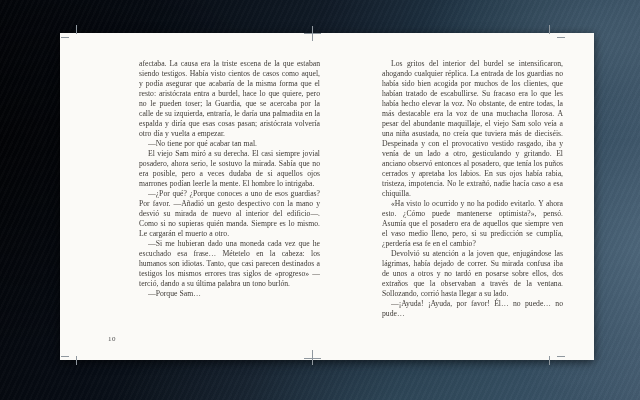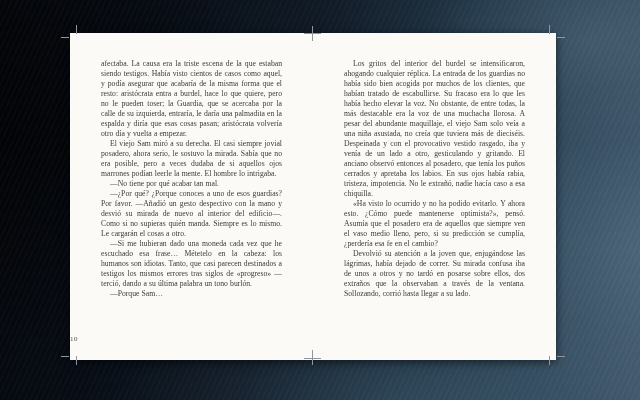--- a/index.html
+++ b/index.html
@@ -12,24 +12,25 @@
     background-color: #16202c;
     background-image:
       repeating-linear-gradient(115deg, rgba(255,255,255,0.018) 0 2px, rgba(0,0,0,0.02) 2px 5px),
       radial-gradient(ellipse 260px 160px at 92% 10%, rgba(160,185,200,0.16), transparent 65%),
       radial-gradient(ellipse 300px 230px at 102% 62%, rgba(120,150,170,0.28), transparent 70%),
       radial-gradient(ellipse 380px 150px at 62% 102%, rgba(95,130,150,0.20), transparent 75%),
       radial-gradient(ellipse 420px 300px at 0% 35%, rgba(0,0,0,0.55), transparent 70%),
       linear-gradient(102deg, #04060b 0%, #070c14 22%, #101a26 45%, #223748 66%, #30485b 83%, #41586c 100%);
   }
   .spread {
-    position: absolute; left: 70px; top: 33px; width: 486px; height: 327px;
+    position: absolute; left: 60px; top: 33px; width: 486px; height: 327px;
     background: #fbfaf7;
     box-shadow: 0 2px 9px rgba(0,0,0,0.6);
     display: flex;
+    padding-left: 48px;
   }
   .page {
     width: 243px; height: 100%;
     position: relative; box-sizing: border-box;
     padding: 26px 31px 0 31px;
   }
   .para {
     margin: 0;
     font-size: 7.7px;
     line-height: 10px;
@@ -63,34 +64,35 @@
 </head>
 <body>
 
 <div class="stage">
 
   <div class="spread">
 
     <div class="page">
       <div>
         <p class="para no-indent">afectaba. La causa era la triste escena de la que estaban siendo testigos. Había visto cientos de casos como aquel, y podía asegurar que acabaría de la misma forma que el resto: aristócrata entra a burdel, hace lo que quiere, pero no le pueden toser; la Guardia, que se acercaba por la calle de su izquierda, entraría, le daría una palmadita en la espalda y diría que esas cosas pasan; aristócrata volvería otro día y vuelta a empezar.</p>
+        <p class="para">—No tiene por qué acabar tan mal.</p>
         <p class="para">El viejo Sam miró a su derecha. El casi siempre jovial posadero, ahora serio, le sostuvo la mirada. Sabía que no era posible, pero a veces dudaba de si aquellos ojos marrones podían leerle la mente. El hombre lo intrigaba.</p>
-        <p class="para">—No tiene por qué acabar tan mal.</p>
-        <p class="para">—¿Por qué? ¿Porque conoces a uno de esos guardias? Por favor. —Añadió un gesto despectivo con la mano y desvió su mirada de nuevo al interior del edificio—. Como si no supieras quién manda. Siempre es lo mismo. Le cargarán el cosas a otro.</p>
+        <p class="para">—¿Por qué? ¿Porque conoces a uno de esos guardias? Por favor. —Añadió un gesto despectivo con la mano y desvió su mirada de nuevo al interior del edificio—. Como si no supieras quién manda. Siempre es lo mismo. Le cargarán el muerto a otro.</p>
         <p class="para">—Si me hubieran dado una moneda cada vez que he escuchado esa frase… Métetelo en la cabeza: los humanos son idiotas. Tanto, que casi parecen destinados a testigos los mismos errores tras siglos de «progreso» —terció, dando a su última palabra un tono burlón.</p>
         <p class="para">—Porque Sam…</p>
       </div>
       <div class="page-number">10</div>
     </div>
 
     <div class="page">
       <div>
         <p class="para">Los gritos del interior del burdel se intensificaron, ahogando cualquier réplica. La entrada de los guardias no había sido bien acogida por muchos de los clientes, que habían tratado de escabullirse. Su fracaso era lo que les había hecho elevar la voz. No obstante, de entre todas, la más destacable era la voz de una muchacha llorosa. A pesar del abundante maquillaje, el viejo Sam solo veía a una niña asustada, no creía que tuviera más de dieciséis. Despeinada y con el provocativo vestido rasgado, iba y venía de un lado a otro, gesticulando y gritando. El anciano observó entonces al posadero, que tenía los puños cerrados y apretaba los labios. En sus ojos había rabia, tristeza, impotencia. No le extrañó, nadie hacía caso a esa chiquilla.</p>
         <p class="para">«Ha visto lo ocurrido y no ha podido evitarlo. Y ahora esto. ¿Cómo puede mantenerse optimista?», pensó. Asumía que el posadero era de aquellos que siempre ven el vaso medio lleno, pero, si su predicción se cumplía, ¿perdería esa fe en el cambio?</p>
         <p class="para">Devolvió su atención a la joven que, enjugándose las lágrimas, había dejado de correr. Su mirada confusa iba de unos a otros y no tardó en posarse sobre ellos, dos extraños que la observaban a través de la ventana. Sollozando, corrió hasta llegar a su lado.</p>
+        <p class="para">—¡Ayuda! ¡Ayuda, por favor! Él… no puede… no pude…</p>
       </div>
     </div>
 
   </div>
 
   <div class="mark m-v m-tl-v"></div>
   <div class="mark m-h m-tl-h"></div>
   <div class="mark m-v m-tr-v"></div>
   <div class="mark m-h m-tr-h"></div>
   <div class="mark m-v m-bl-v"></div>

